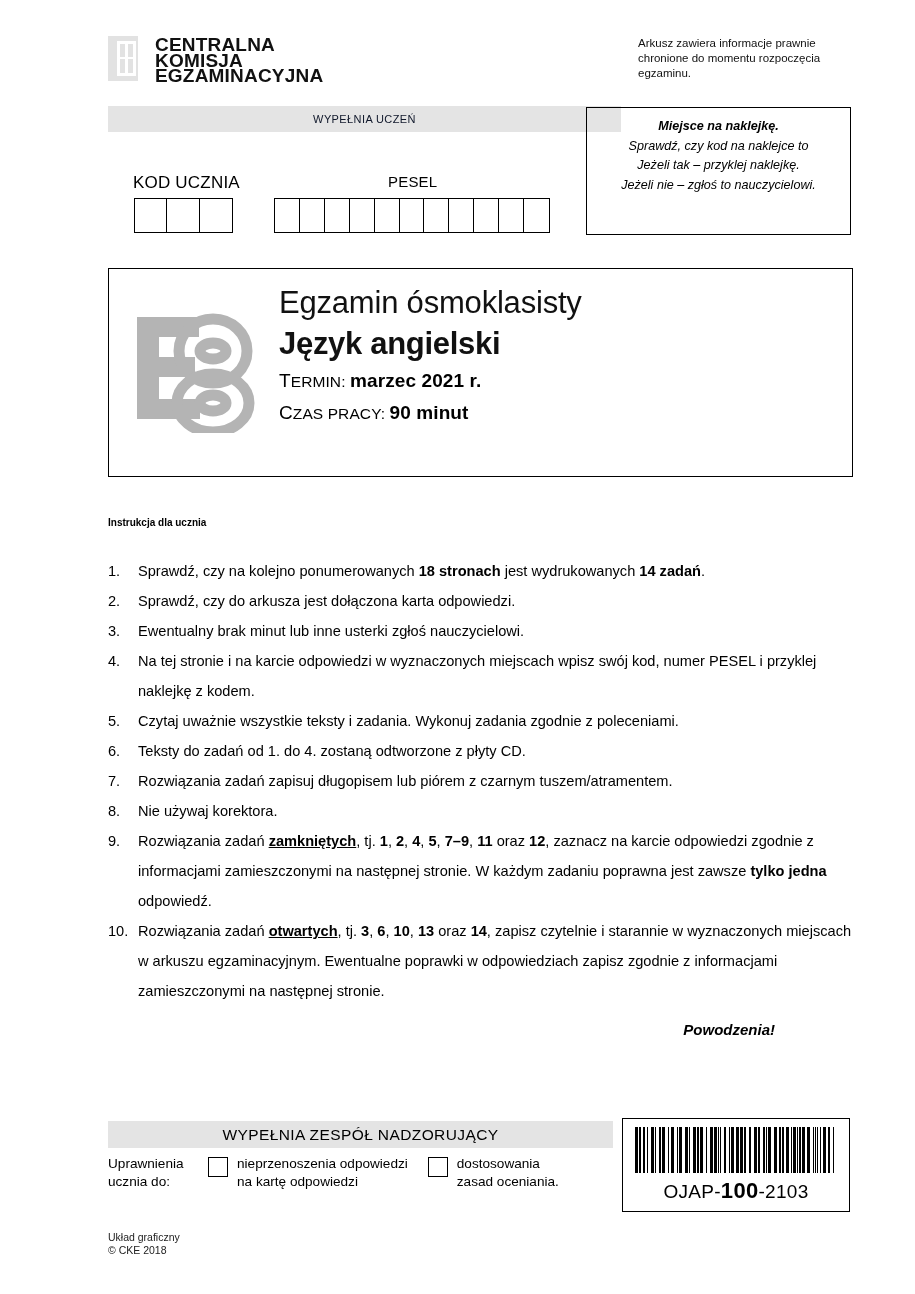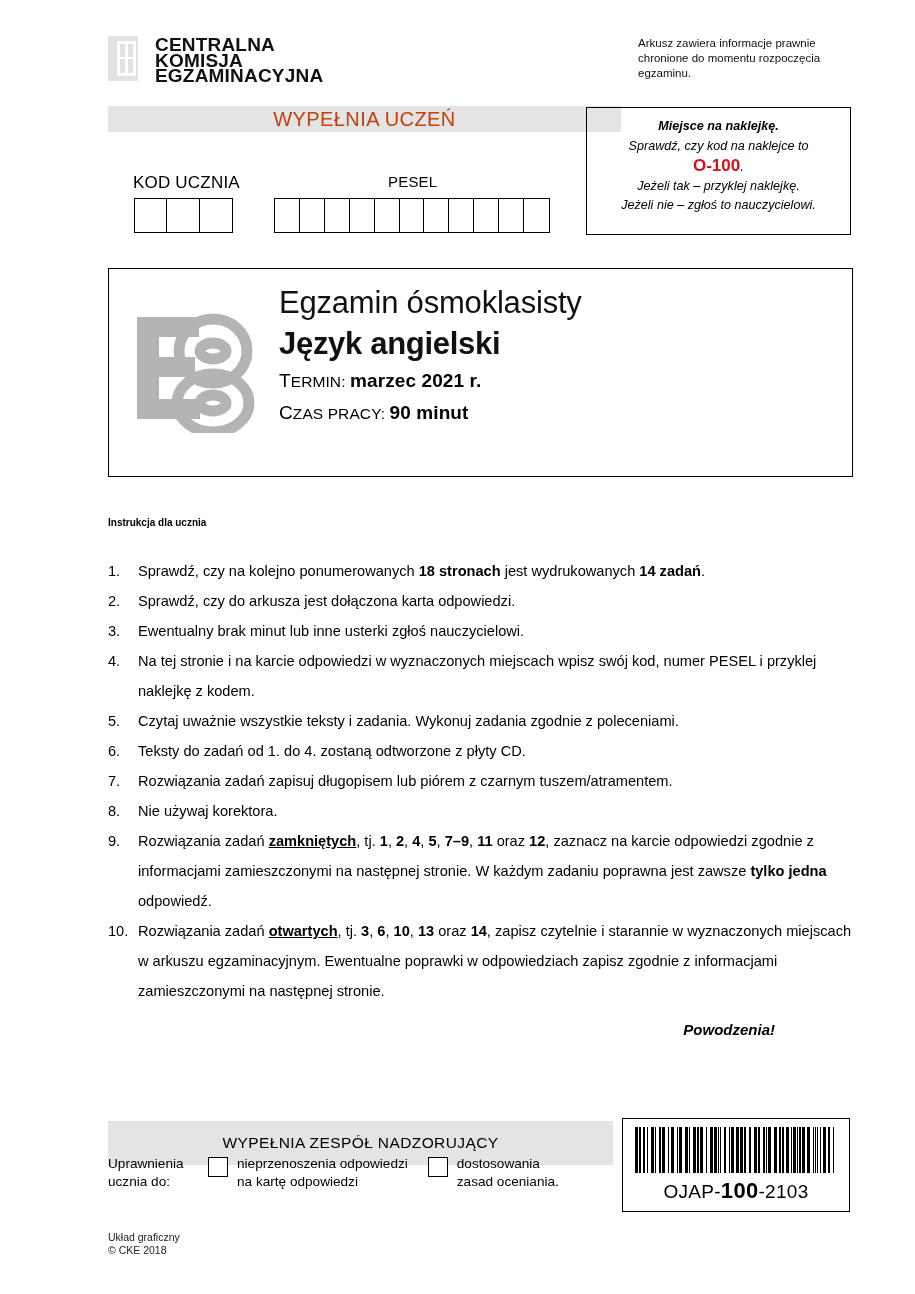--- a/index.html
+++ b/index.html
@@ -82,23 +82,23 @@
     left: 108px;
     top: 106px;
     width: 513px;
     height: 26px;
     background: #e4e4e4;
     display: flex;
     align-items: center;
     justify-content: center;
   }
   .student-bar span {
-    font-size: 20px;
+    font-size: 11px;
     letter-spacing: 0.4px;
-    color: #c2410c;
+    color: #0f172a;
   }
 
   .kod-label {
     position: absolute;
     left: 133px;
     top: 173px;
     font-size: 17px;
     letter-spacing: 0.2px;
   }
   .pesel-label {
@@ -238,21 +238,21 @@
     font-style: italic;
     box-sizing: border-box;
   }
 
   
   .sup-bar {
     position: absolute;
     left: 108px;
     top: 1121px;
     width: 505px;
-    height: 44px;
+    height: 27px;
     background: #e4e4e4;
     display: flex;
     align-items: center;
     justify-content: center;
   }
   .sup-bar span {
     font-size: 15.5px;
     letter-spacing: 0.4px;
   }
   .sup-row {
@@ -361,21 +361,20 @@
       <div class="cell"></div>
       <div class="cell"></div>
       <div class="cell"></div>
       <div class="cell"></div>
       <div class="cell"></div>
     </div>
 
   <div class="sticker">
     <div class="t1">Miejsce na naklejkę.</div>
     <div>Sprawdź, czy kod na naklejce to</div>
-    <div class="code-line"><span class="code">O-100</span><span>.</span></div>
     <div>Jeżeli tak – przyklej naklejkę.</div>
     <div>Jeżeli nie – zgłoś to nauczycielowi.</div>
   </div>
 
   <div class="titlebox">
     <div class="e8">
       <svg width="130" height="130" viewBox="0 0 130 130" xmlns="http://www.w3.org/2000/svg">
         <g fill="#b4b4b4">
           <path d="M4 14 h62 v20 h-40 v20 h36 v20 h-36 v22 h41 v20 h-63 z"></path>
         </g>

